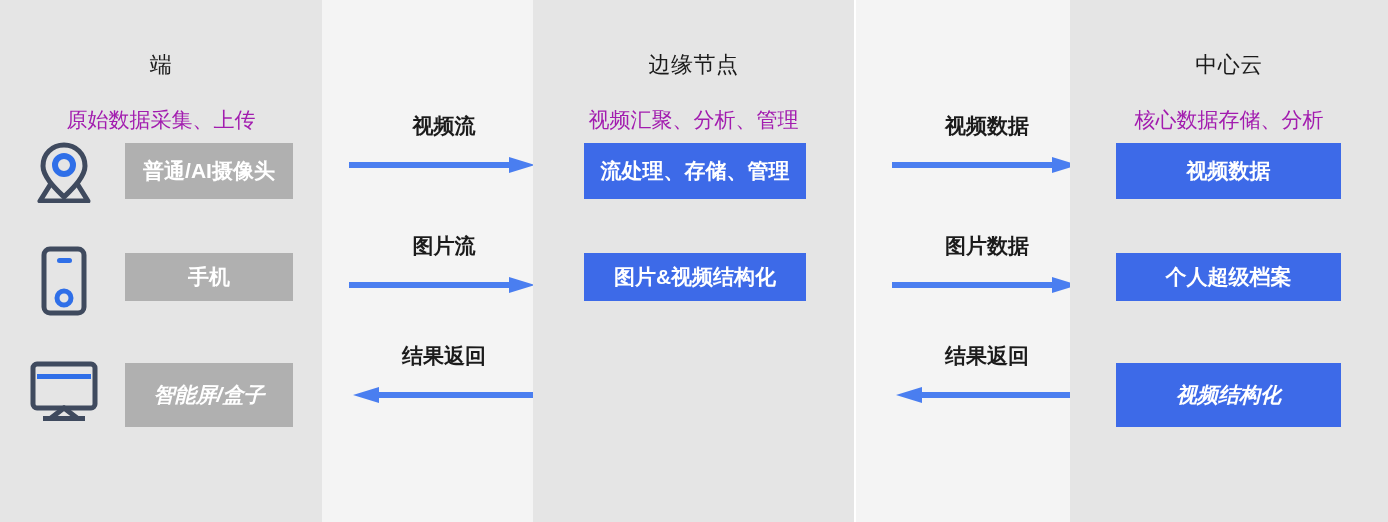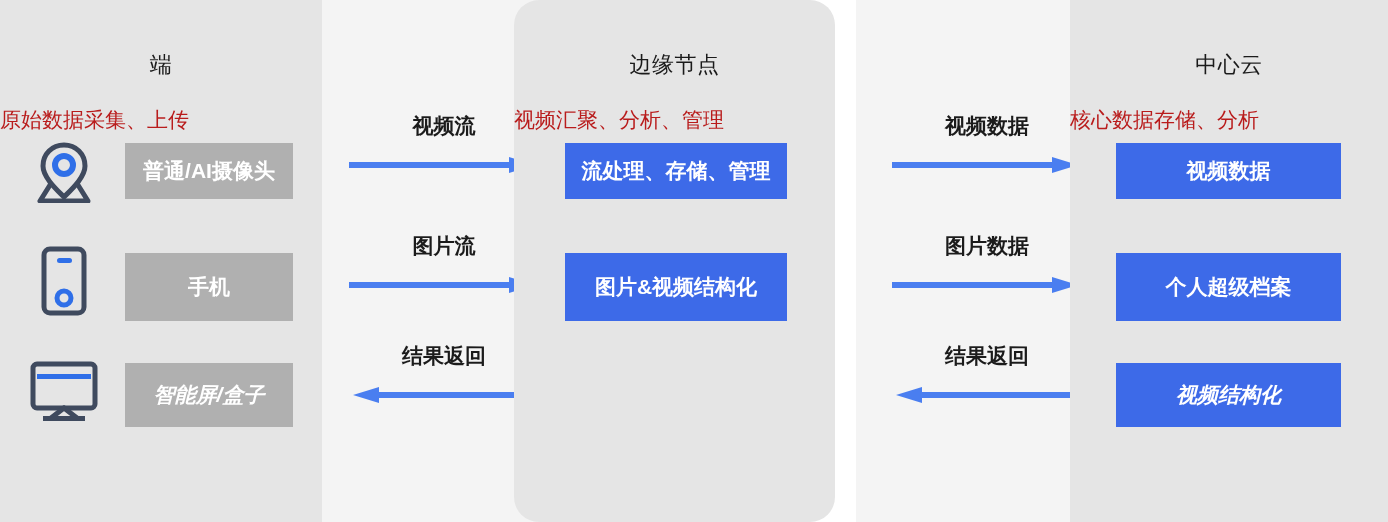--- a/index.html
+++ b/index.html
@@ -35,44 +35,45 @@
     font-weight: 400;
     color: #1b1b1b;
     line-height: 30px;
     letter-spacing: 0.5px;
   }
   .col-sub {
     position: absolute;
     left: 0;
     right: 0;
     top: 105px;
+    text-align: center;
     font-size: 21px;
     font-weight: 400;
-    color: #b91c1c;
+    color: #a21caf;
     line-height: 29px;
   }
 
   
   .box {
     position: absolute;
     display: flex;
     align-items: center;
     justify-content: center;
     text-align: center;
     font-size: 21px;
     font-weight: bold;
     color: #ffffff;
     line-height: 1.1;
     white-space: nowrap;
   }
   .box-gray { background: #b0b0b0; }
   .box-blue { background: #3d6ae8; }
 
   .row1 { top: 143px; height: 56px; }
-  .row2 { top: 253px; height: 68px; }
+  .row2 { top: 253px; height: 48px; }
   .row3 { top: 363px; height: 64px; font-style: italic; }
 
   
   .dev-box { left: 125px; width: 168px; }
   
   .edge-box { left: 51px; width: 222px; }
   
   .cloud-box { left: 46px; width: 225px; }
 
   
@@ -172,21 +173,21 @@
       <div class="flow-label">结果返回</div>
       <div class="arrow-holder">
         <svg width="190" height="18" viewBox="0 0 190 18">
           <rect x="24" y="6" width="166" height="6" fill="#4a7ef0"></rect>
           <path d="M30 1 L4 9 L30 17 Z" fill="#4a7ef0"></path>
         </svg>
       </div>
     </div>
   </div>
 
-  <div class="col col-stage" style="left:514px;width:321px;border-radius:25px;">
+  <div class="col col-stage" style="left:533px;width:321px;">
 
     <div class="col-title">边缘节点</div>
     <div class="col-sub">视频汇聚、分析、管理</div>
 
     <div class="box box-blue edge-box row1">流处理、存储、管理</div>
     <div class="box box-blue edge-box row2">图片&amp;视频结构化</div>
   </div>
 
   <div class="col col-flow" style="left:856px;width:214px;padding-left:48px;">
 

